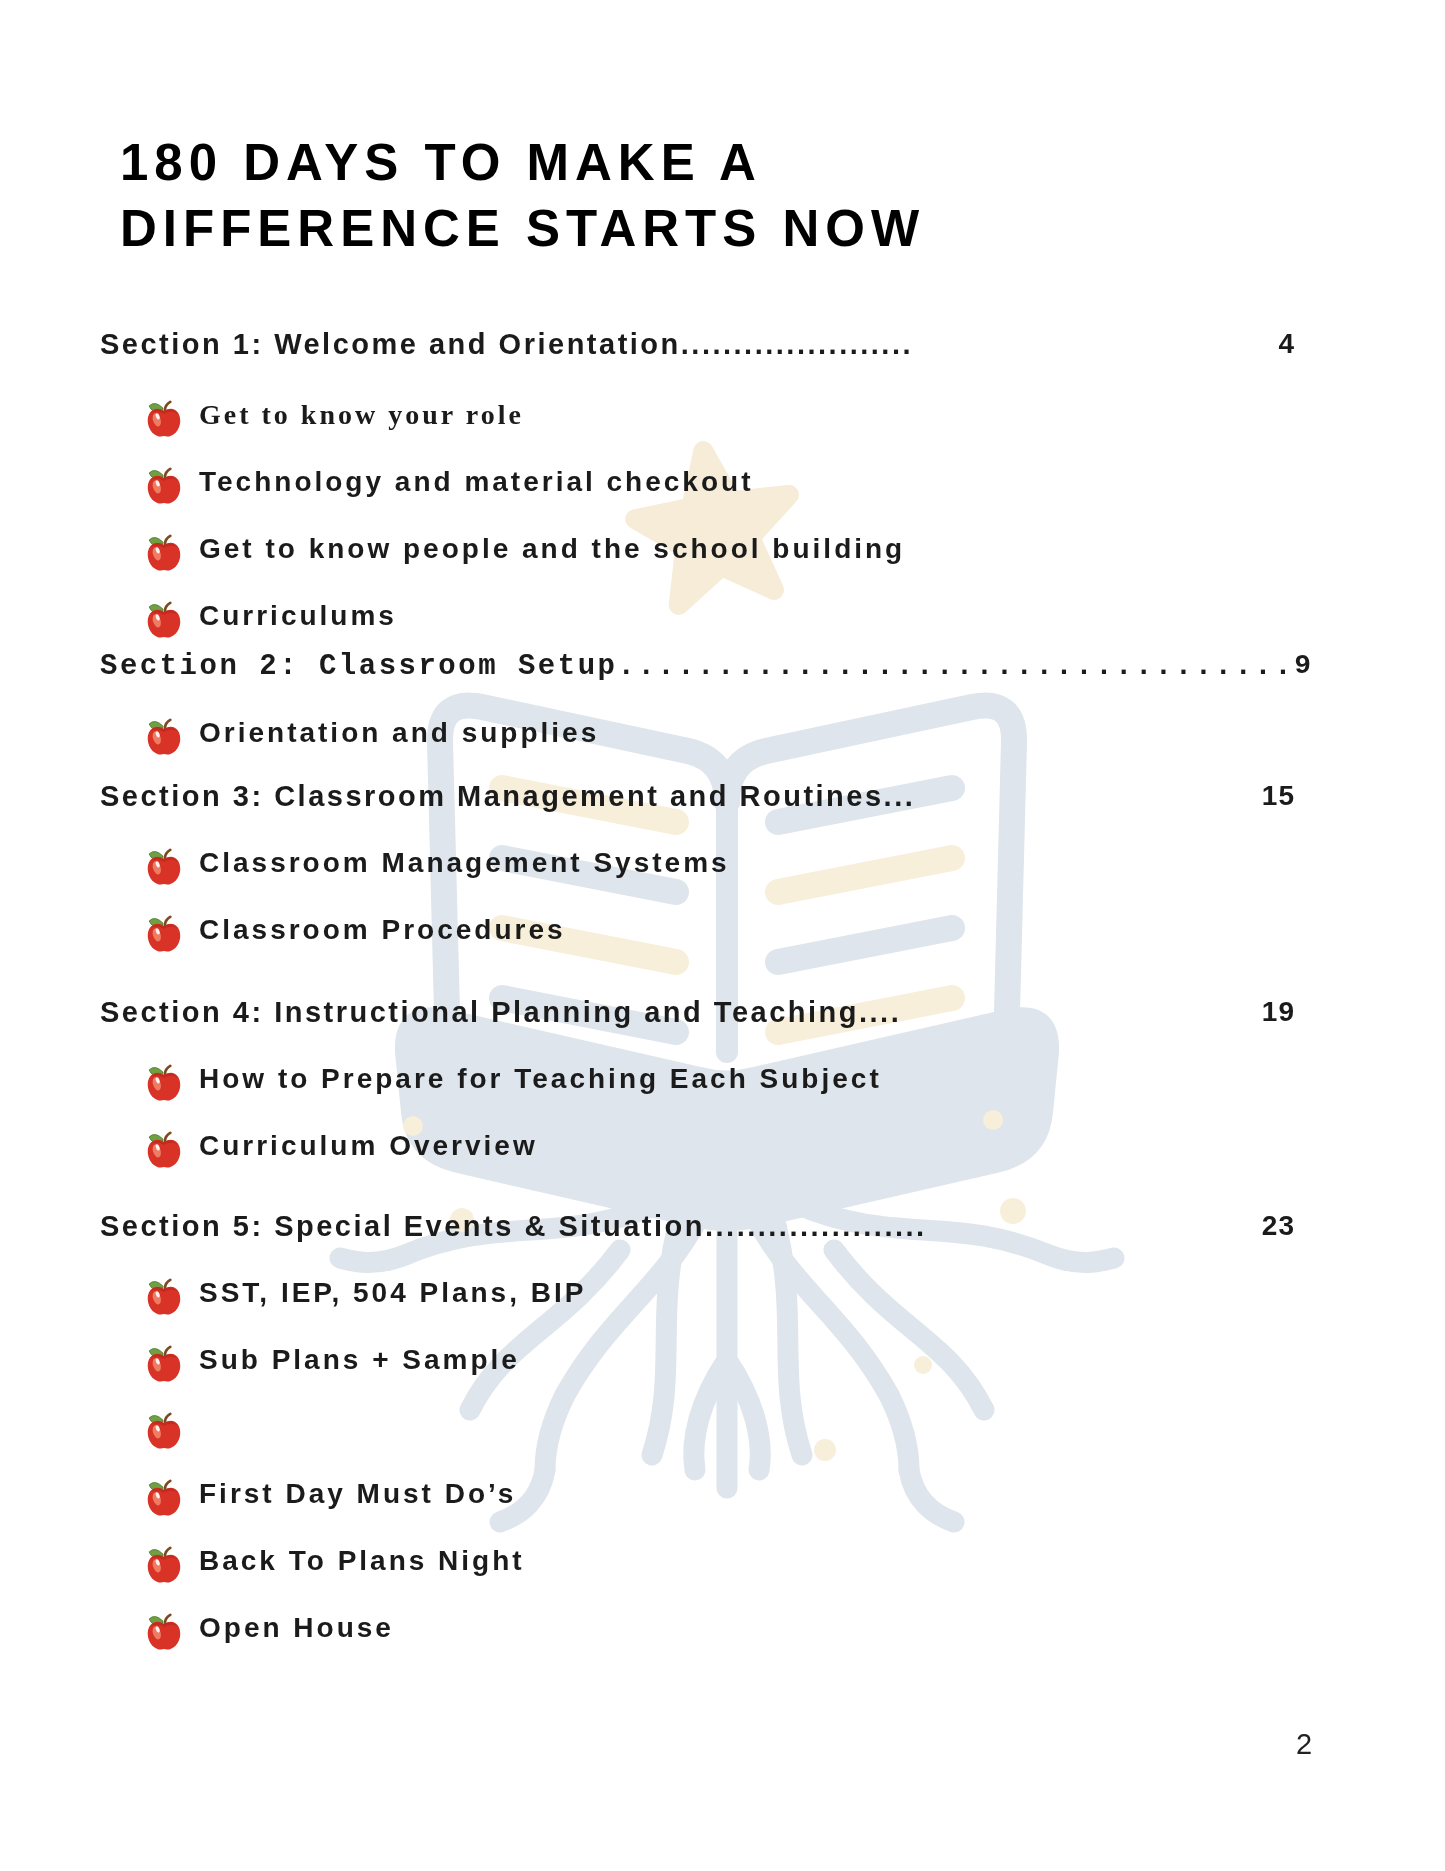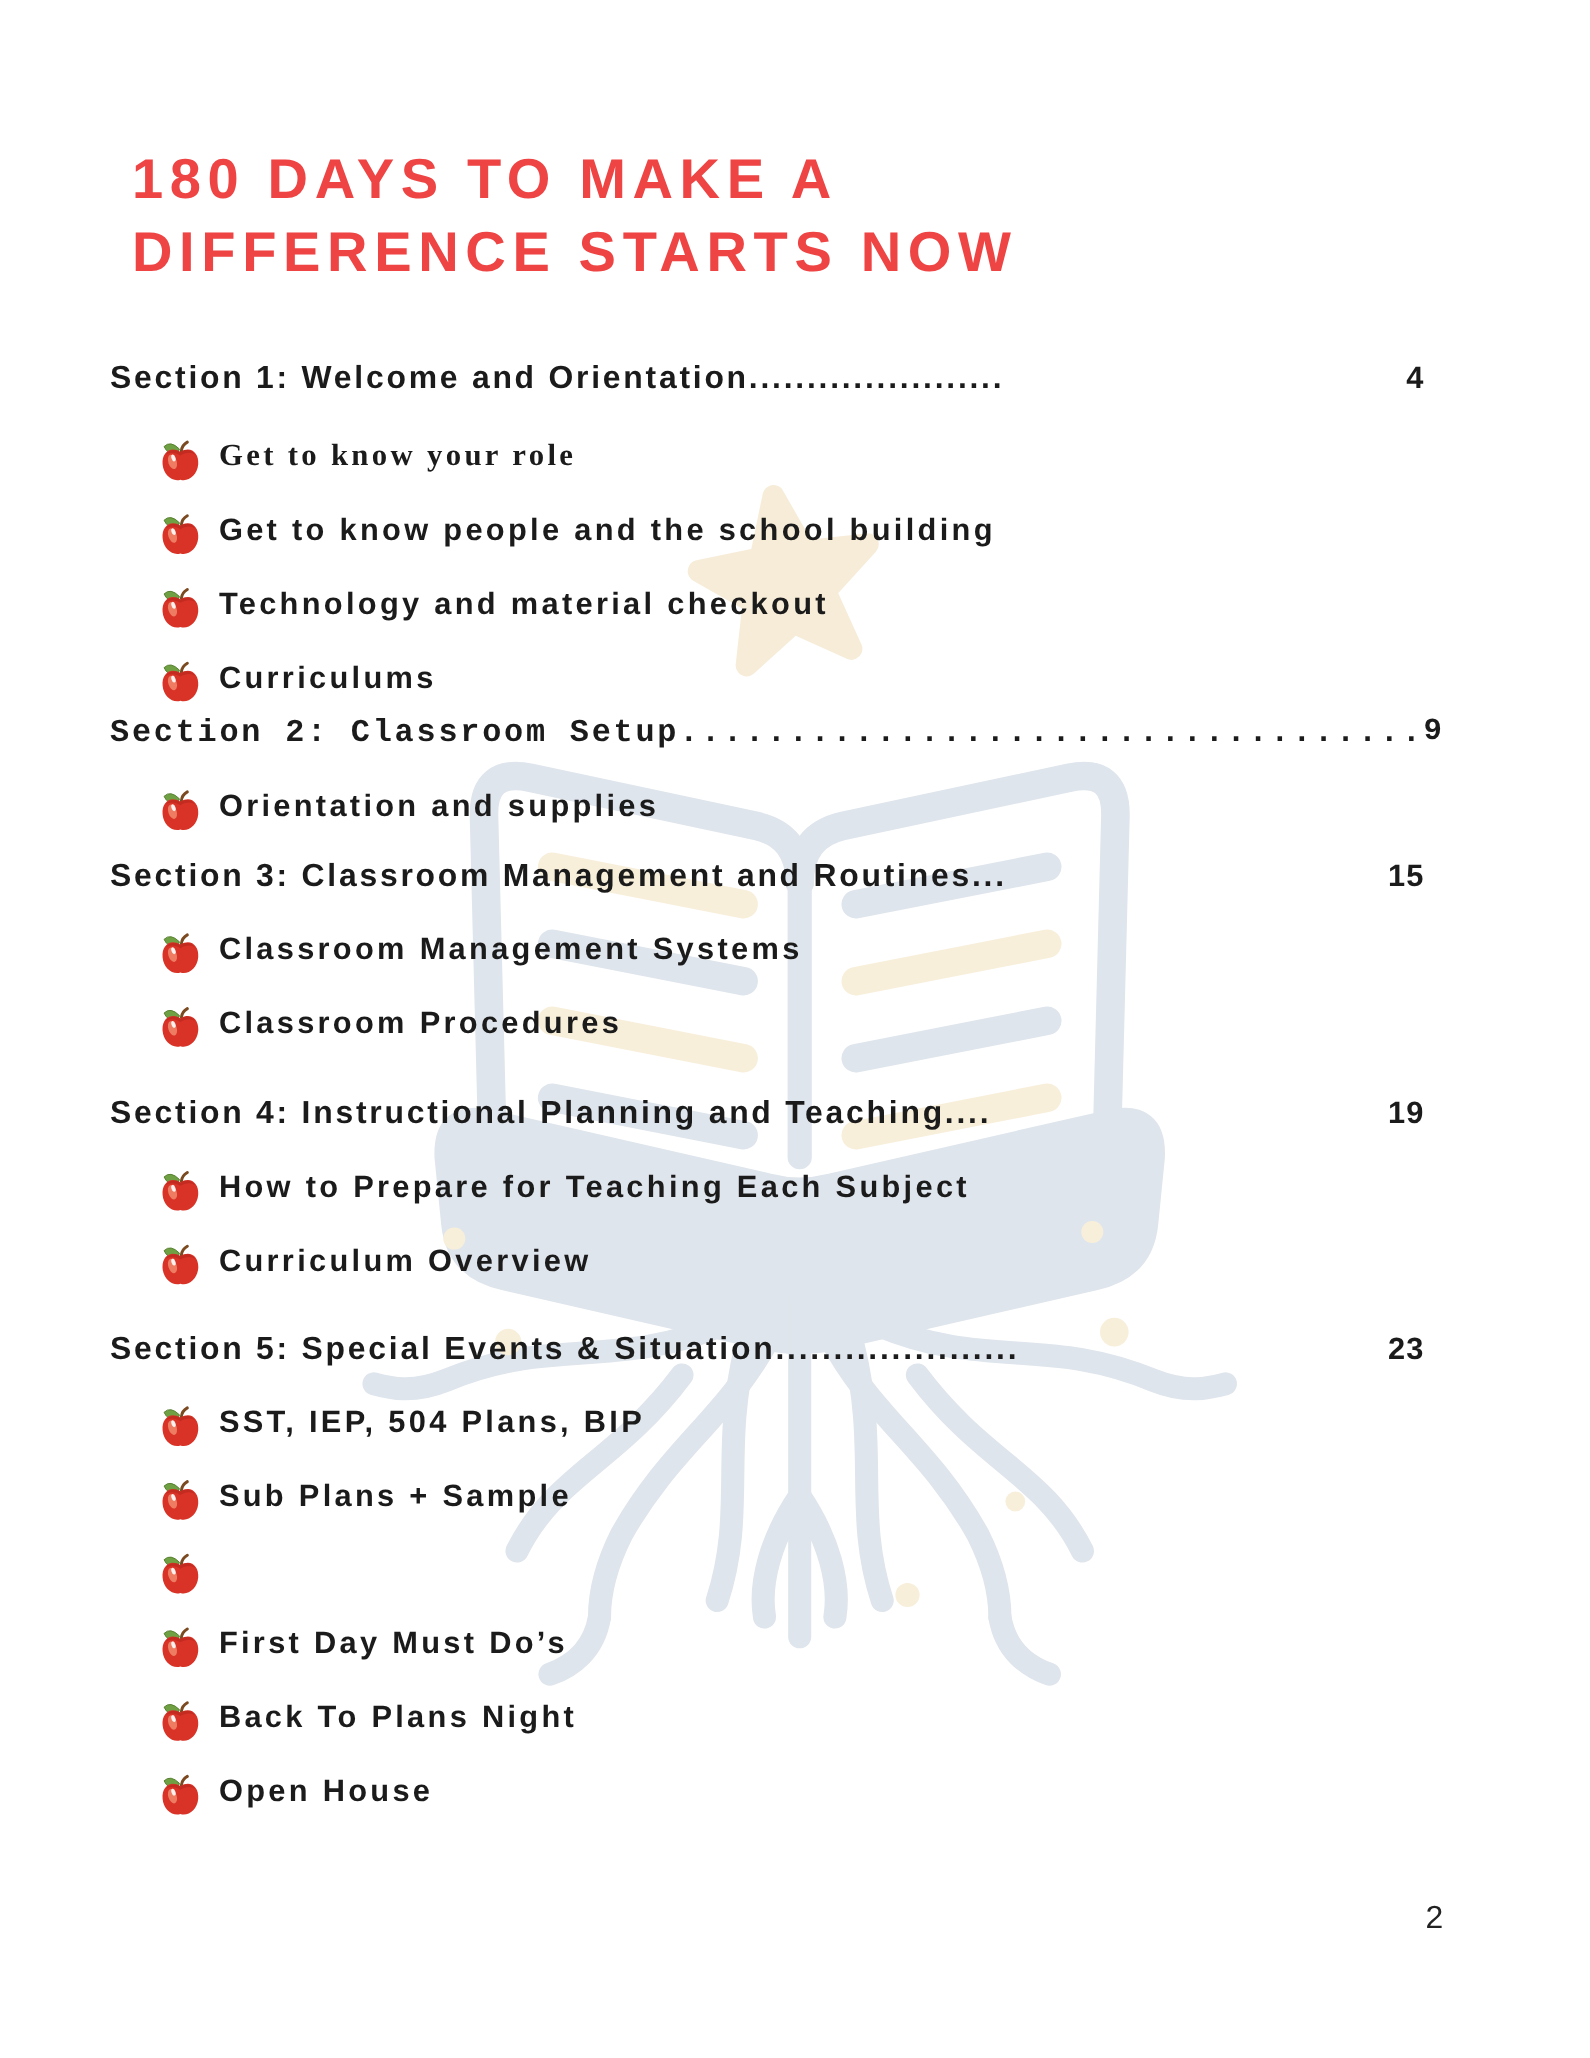--- a/index.html
+++ b/index.html
@@ -12,21 +12,21 @@
     color:#1b1b1b;
   }
   .watermark{
     position:absolute;left:0;top:0;width:1445px;height:1871px;
     z-index:0;pointer-events:none;
   }
   .content{position:relative;z-index:1;}
   .doc-title{
     position:absolute;left:120px;top:130px;
     font-size:51px;font-weight:700;letter-spacing:6px;
-    line-height:66px;color:#ef4444;white-space:nowrap;
+    line-height:66px;color:#000000;white-space:nowrap;
   }
   .toc{
     position:absolute;left:100px;top:328px;width:1195px;
   }
   .row{
     height:67px;display:flex;align-items:flex-start;white-space:nowrap;
   }
   .sec-label{
     font-size:29px;font-weight:700;letter-spacing:2.5px;color:#1b1b1b;
   }
@@ -135,27 +135,27 @@
       <div class="row item mt4">
         <svg class="apple" viewBox="0 0 40 44">
             <use href="#apple-shape"></use>
           </svg>
         <span class="item-label">Get to know your role</span>
       </div>
       <div class="row item">
         <svg class="apple" viewBox="0 0 40 44">
             <use href="#apple-shape"></use>
           </svg>
+        <span class="item-label">Technology and material checkout</span>
+      </div>
+      <div class="row item">
+        <svg class="apple" viewBox="0 0 40 44">
+            <use href="#apple-shape"></use>
+          </svg>
         <span class="item-label">Get to know people and the school building</span>
-      </div>
-      <div class="row item">
-        <svg class="apple" viewBox="0 0 40 44">
-            <use href="#apple-shape"></use>
-          </svg>
-        <span class="item-label">Technology and material checkout</span>
       </div>
       <div class="row item">
         <svg class="apple" viewBox="0 0 40 44">
             <use href="#apple-shape"></use>
           </svg>
         <span class="item-label">Curriculums</span>
       </div>
 
       <div class="row section mtneg17">
         <span class="sec-label">Section 2: Classroom Setup..................................</span>

